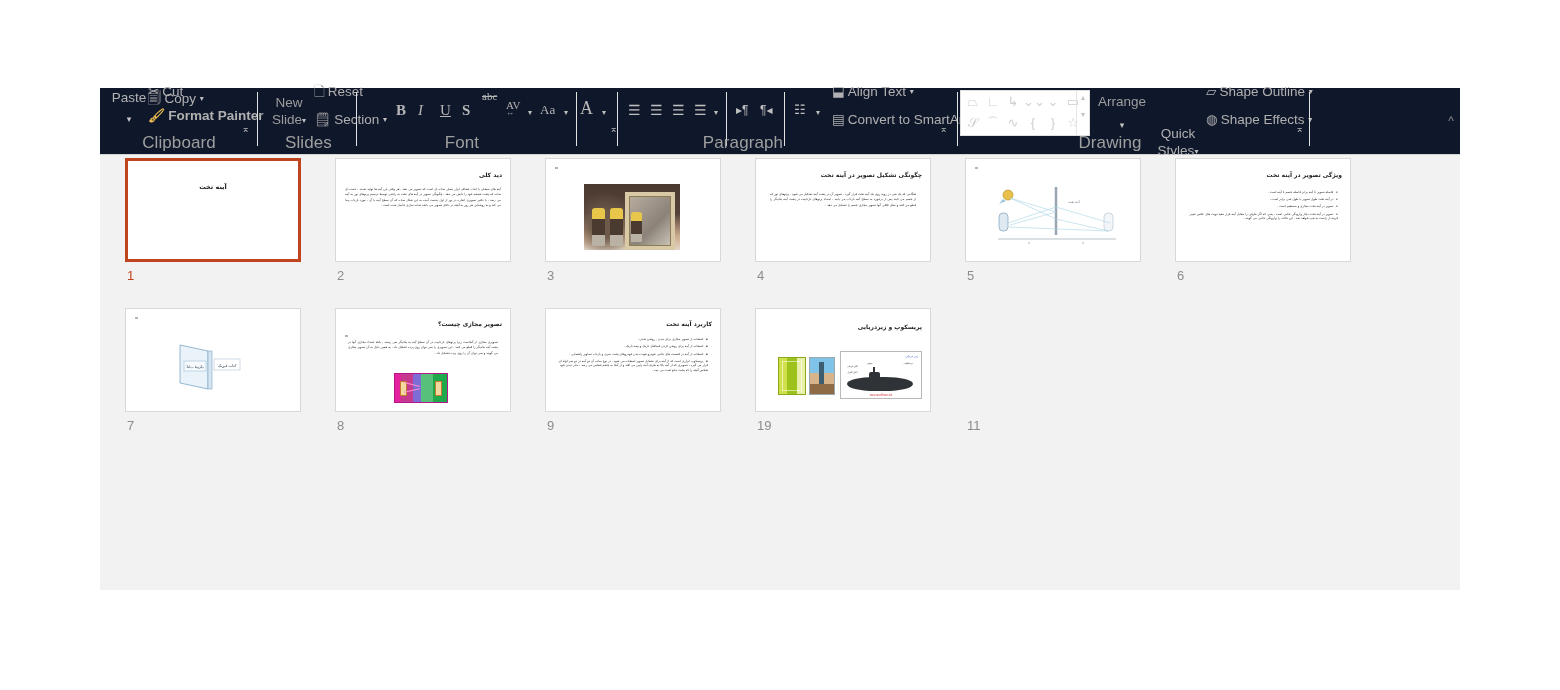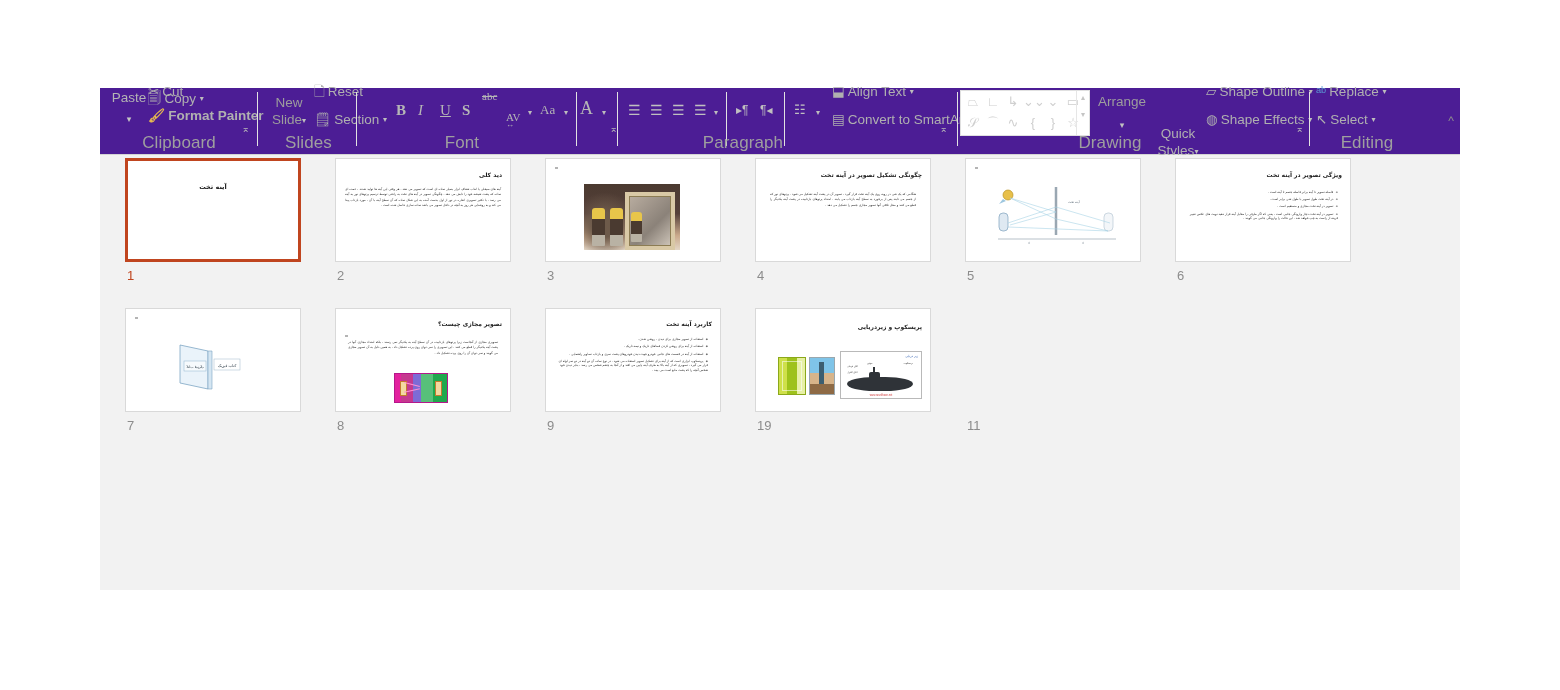--- a/index.html
+++ b/index.html
@@ -22,21 +22,21 @@
     top: 88px;
     width: 1360px;
     height: 502px;
     background: #ffffff;
   }
 
   
   #ribbon {
     position: relative;
     height: 66px;
-    background: #4c1d95;
+    background: #0f172a;
     border-bottom: 1px solid #d4d4d4;
   }
   .ribbon-group {
     position: absolute;
     top: 0;
     height: 66px;
   }
   .group-body {
     position: relative;
     height: 48px;
@@ -359,21 +359,21 @@
       <div class="group-sep" style="right:0;"></div>
     </div>
 
     <div class="ribbon-group" id="grp-font">
       <div class="group-body">
         <div class="font-btn" style="left:38px;font-weight:bold;">B</div>
         <div class="font-btn" style="left:60px;font-style:italic;">I</div>
         <div class="font-btn" style="left:82px;text-decoration:underline;">U</div>
         <div class="font-btn" style="left:104px;font-weight:bold;">S</div>
         <div class="font-btn" style="left:124px;font-size:11px;top:2px;text-decoration:line-through;">abc</div>
-        <div class="font-btn" style="left:148px;font-size:11px;top:23px;">
+        <div class="font-btn" style="left:148px;font-size:11px;top:11px;">
           <span>AV</span><br>
           <span style="font-size:8px;display:block;margin-top:-3px;">↔</span>
         </div>
         <span class="caret" style="position:absolute;left:170px;top:20px;">▾</span>
         <div class="font-btn" style="left:182px;font-size:13px;">Aa</div>
         <span class="caret" style="position:absolute;left:206px;top:20px;">▾</span>
         <div class="group-sep" style="left:218px;"></div>
         <div class="dlg-launcher" style="right:-32px;">⌅</div>
       </div>
       <div class="group-label" style="width:208px;">Font</div>
@@ -453,33 +453,20 @@
         <div class="ctrl" id="shape-effects-button">
           <span class="glyph">◍</span><span>Shape Effects</span>
           <span class="caret">▾</span>
         </div>
         <div class="dlg-launcher" style="right:6px;">⌅</div>
         <div class="group-sep" style="right:0;"></div>
       </div>
       <div class="group-label" style="width:300px;">Drawing</div>
     </div>
 
-    <div class="ribbon-group" id="grp-editing">
-      <div class="group-body">
-        <div class="ctrl" id="replace-button">
-          <span class="glyph" style="color:#5b9bd5;">ᵃᵇ</span><span>Replace</span>
-          <span class="caret">▾</span>
-        </div>
-        <div class="ctrl" id="select-button">
-          <span class="glyph">↖</span><span>Select</span>
-          <span class="caret">▾</span>
-        </div>
-      </div>
-      <div class="group-label">Editing</div>
-    </div>
 
     <div id="collapse-ribbon-button">^</div>
   </div>
 
   <div id="slide-sorter" style="background: rgb(242, 242, 242);">
     <div id="thumb-grid">
 
       <div class="thumb-cell selected" id="slide-1" style="left:0px;top:0px;">
         <div class="thumb-frame" style="border-color: rgb(192, 69, 31);">
           <div class="s-title">آینه تخت</div>

